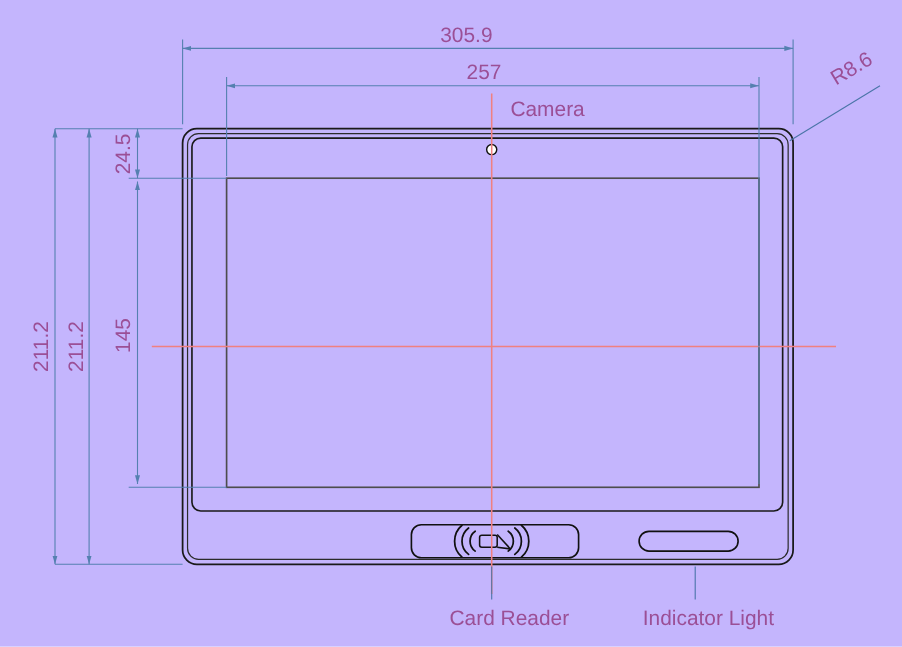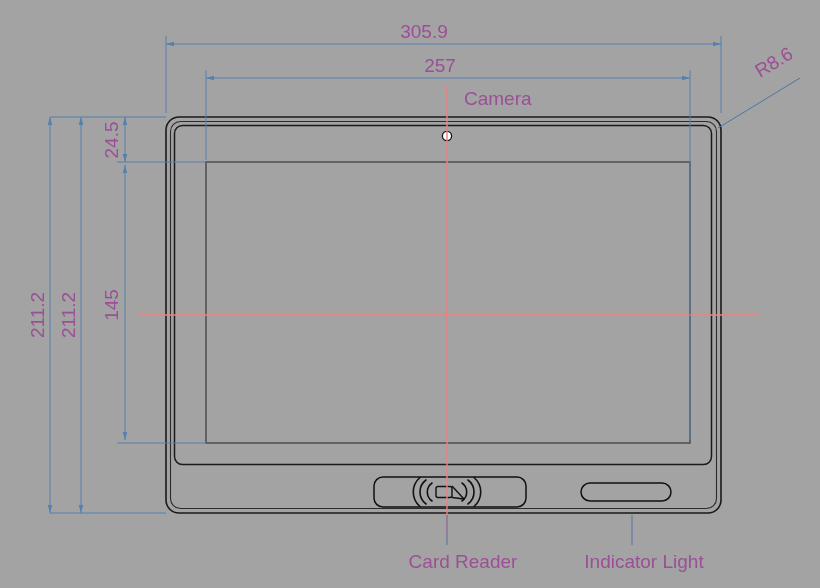--- a/index.html
+++ b/index.html
@@ -8,21 +8,21 @@
     padding: 0;
     background: #ffffff;
   }
   body {
     font-family: "Liberation Sans", sans-serif;
   }
   #drawing-root {
     position: relative;
     width: 820px;
     height: 588px;
-    background: #a3a3a3;
+    background: #c4b5fd;
     overflow: hidden;
   }
   #drawing-svg {
     display: block;
     width: 820px;
     height: 588px;
   }
   .dim-text {
     font-family: "Liberation Sans", sans-serif;
     font-size: 19px;

